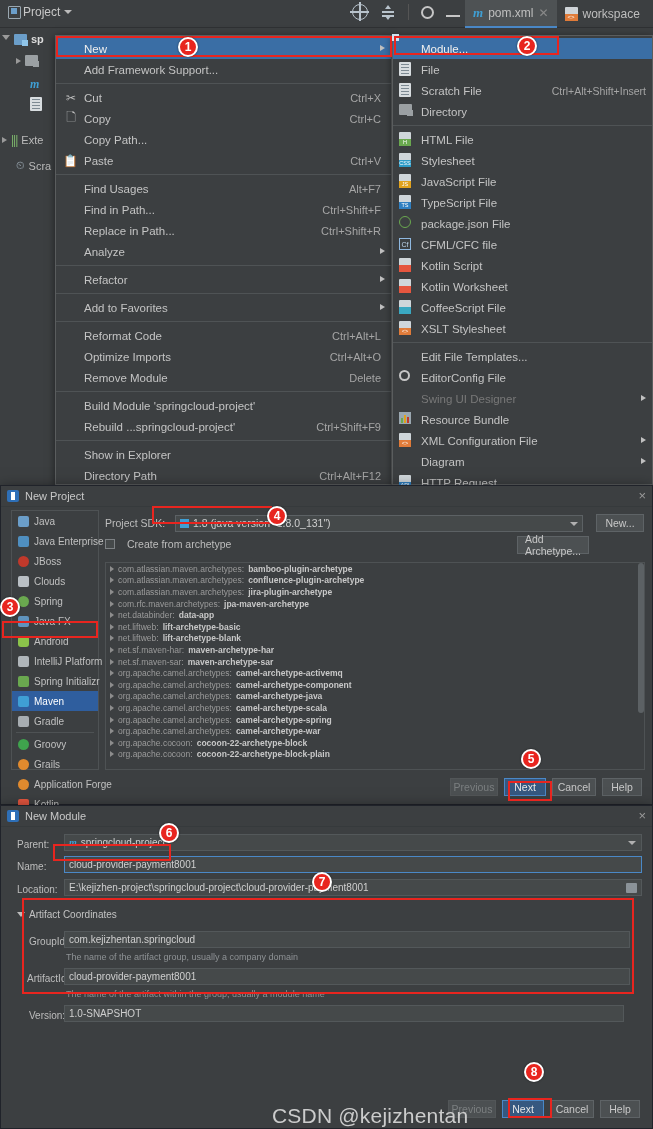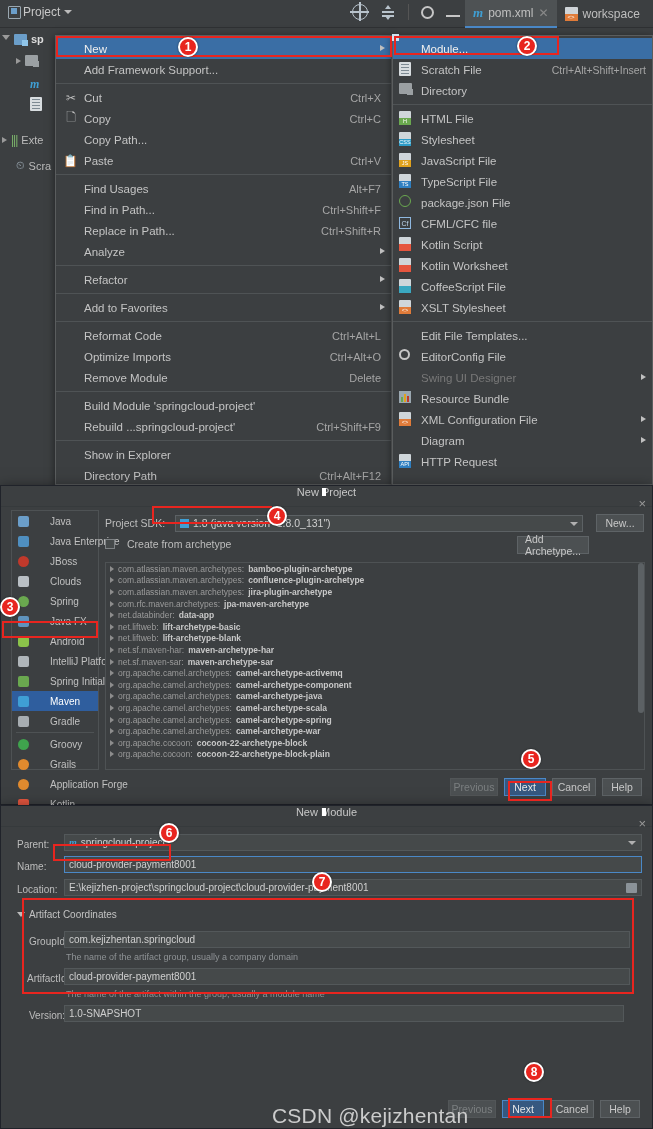--- a/index.html
+++ b/index.html
@@ -83,34 +83,34 @@
   .fi{ width:12px; height:14px; border-radius:1px; position:relative; display:inline-block; }
   .fi-doc{ background:#d8dde0; }
   .fi-doc:before{ content:""; position:absolute; left:2px; top:2px; width:8px; height:1px; background:#7d8a93; box-shadow:0 3px 0 #7d8a93,0 6px 0 #7d8a93,0 9px 0 #7d8a93; }
   .fi-badge{ position:absolute; left:0; bottom:0; width:12px; height:7px; color:#fff; font-size:5.5px; line-height:7px; text-align:center; font-family:"Liberation Sans",sans-serif; }
   .fi-page{ background:#cfd6da; }
   .mod-ic{ width:14px;height:12px;background:#7fa8cc;border-radius:1px;position:relative;}
   .mod-ic:after{content:"";position:absolute;right:0;bottom:0;width:7px;height:7px;background:#cfe3f2;}
 
   
   .dlg{ position:absolute; background:#3c3f41; border:1px solid #20232a; box-shadow:0 3px 14px rgba(0,0,0,.55); }
-  .dlg-title{ height:21px; background:#3c3f41; display:flex; align-items:center; padding:0 6px; font-size:11px; color:#c8c8c8; border-bottom:1px solid #363a3c;flex-direction:column;}
+  .dlg-title{ height:21px; background:#3c3f41; display:flex; align-items:center; padding:0 6px; font-size:11px; color:#c8c8c8; border-bottom:1px solid #363a3c;}
   .dlg-ico{ width:12px;height:12px;background:#2e6fb7;border-radius:2px;margin-right:6px;position:relative;}
   .dlg-ico:after{content:"";position:absolute;left:4px;top:2px;width:4px;height:8px;background:#fff;}
   .dlg-x{ margin-left:auto; color:#9a9a9a; font-size:13px; line-height:12px; }
   .fld-lbl{ font-size:10.5px; color:#bdbdbd; }
   .inp{ background:#45494a; border:1px solid #5c6164; height:17px; font-size:10.5px; color:#cfcfcf; display:flex; align-items:center; padding:0 4px; }
   .btn{ background:#4c5052; border:1px solid #5e6366; color:#c8c8c8; font-size:10.5px; height:18px; display:flex; align-items:center; justify-content:center; padding:0 10px; }
   .btn.primary{ background:#365880; border-color:#4a88c7; color:#e6e6e6; }
   .btn.disabled{ color:#7b7f80; border-color:#525658;margin-left:36px; }
 
   
   #dlg-newproject{ left:0; top:485px; width:653px; height:320px; }
   #np-sidebar{ position:absolute; left:10px; top:24px; width:88px; height:260px; background:#3c3f41; border:1px solid #4e5254; }
-  .np-item{ height:20px; display:flex; align-items:center; gap:21px; padding-left:6px; font-size:10px; color:#c0c0c0; white-space:nowrap;}
+  .np-item{ height:20px; display:flex; align-items:center; gap:5px; padding-left:6px; font-size:10px; color:#c0c0c0; white-space:nowrap;}
   .np-item.sel{ background:#2f5e9e; color:#fff; }
   .np-sep{ height:1px; background:#4e5254; margin:1px 4px; }
   .np-ic{ width:11px;height:11px;border-radius:2px;flex:0 0 11px;}
   #np-right{ position:absolute; left:104px; top:24px; right:8px; bottom:36px; }
   .np-row{ display:flex; align-items:center; gap:6px; }
   #np-list{ position:absolute; left:104px; top:76px; width:540px; height:208px; background:#3c3f41; border:1px solid #4e5254; overflow:hidden; }
   .arch-row{ height:11.6px; display:flex; align-items:center; gap:4px; padding-left:4px; font-size:8.5px; color:#9b9b9b; white-space:nowrap;}
   .arch-tri{ width:0;height:0;border-left:4px solid #8d8d8d;border-top:3px solid transparent;border-bottom:3px solid transparent;}
   .arch-b{ color:#c8c8c8; font-weight:bold; }
   #np-scroll{ position:absolute; right:0; top:0; width:6px; height:208px; background:#3c3f41;}
@@ -306,20 +306,24 @@
   </div>
 </div>
 
 <div id="sub-menu">
   <div class="si sel">
     <span class="si-ico"><span class="mod-ic"></span></span>
     <span>Module...</span>
   </div>
   <div class="si">
     <span class="si-ico"><span class="fi fi-doc"></span></span>
+    <span>File</span>
+  </div>
+  <div class="si">
+    <span class="si-ico"><span class="fi fi-doc"></span></span>
     <span>Scratch File</span>
     <span class="si-key">Ctrl+Alt+Shift+Insert</span>
   </div>
   <div class="si">
     <span class="si-ico"><span class="fld grey" style="display:inline-block;"></span></span>
     <span>Directory</span>
   </div>
   <div class="msep"></div>
   <div class="si">
     <span class="si-ico"><span class="fi fi-page"><span class="fi-badge" style="background:#6aa84f">H</span></span></span>

